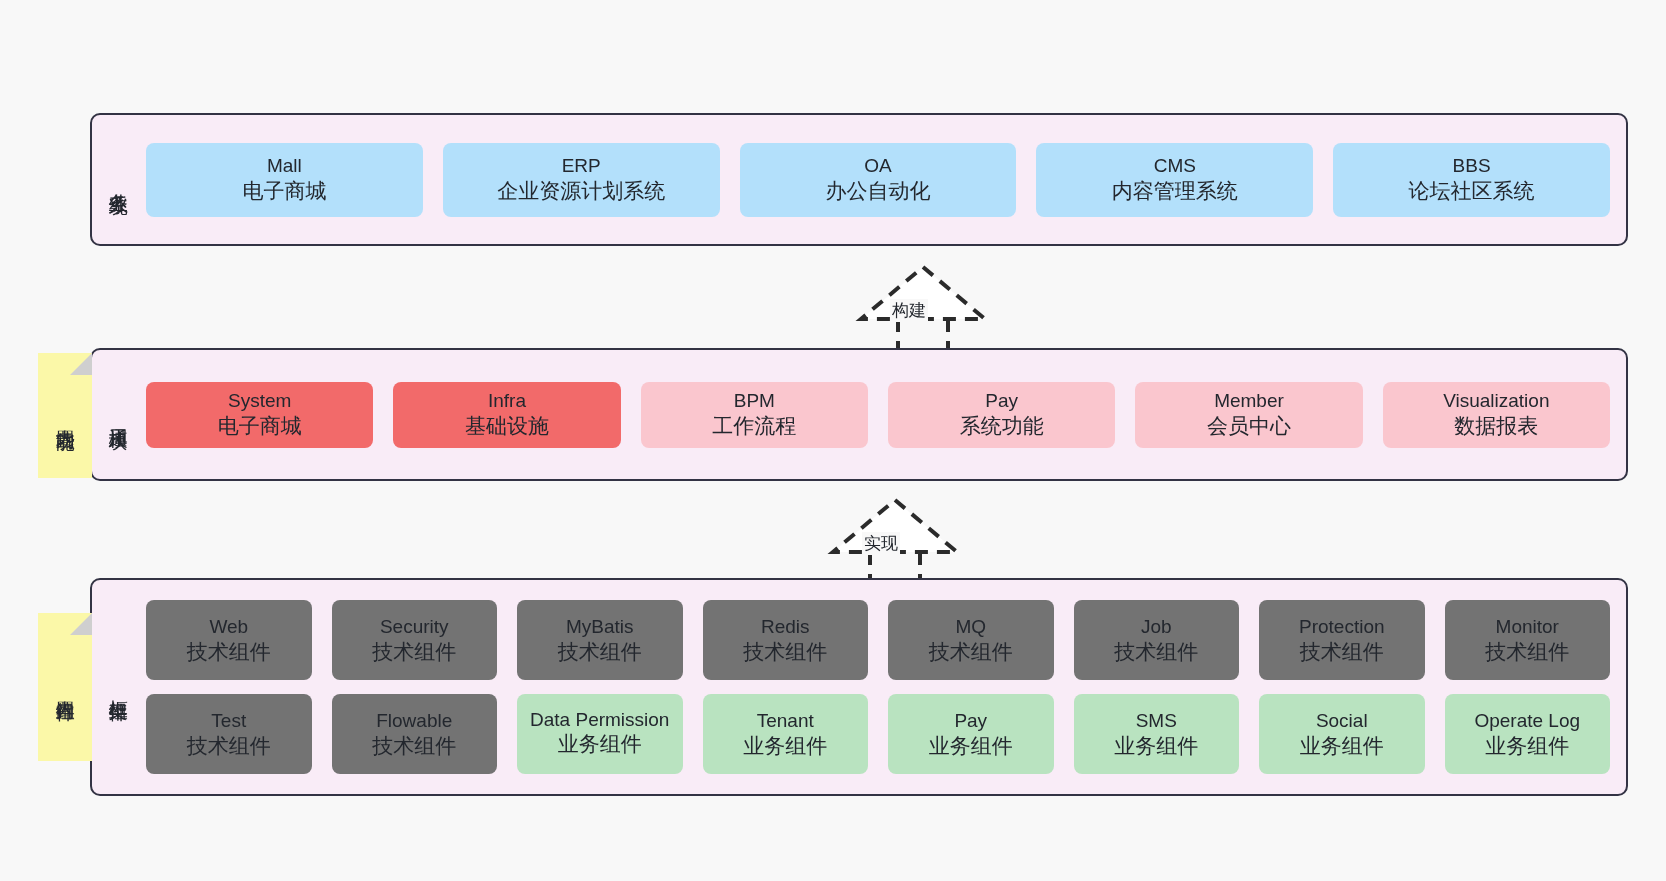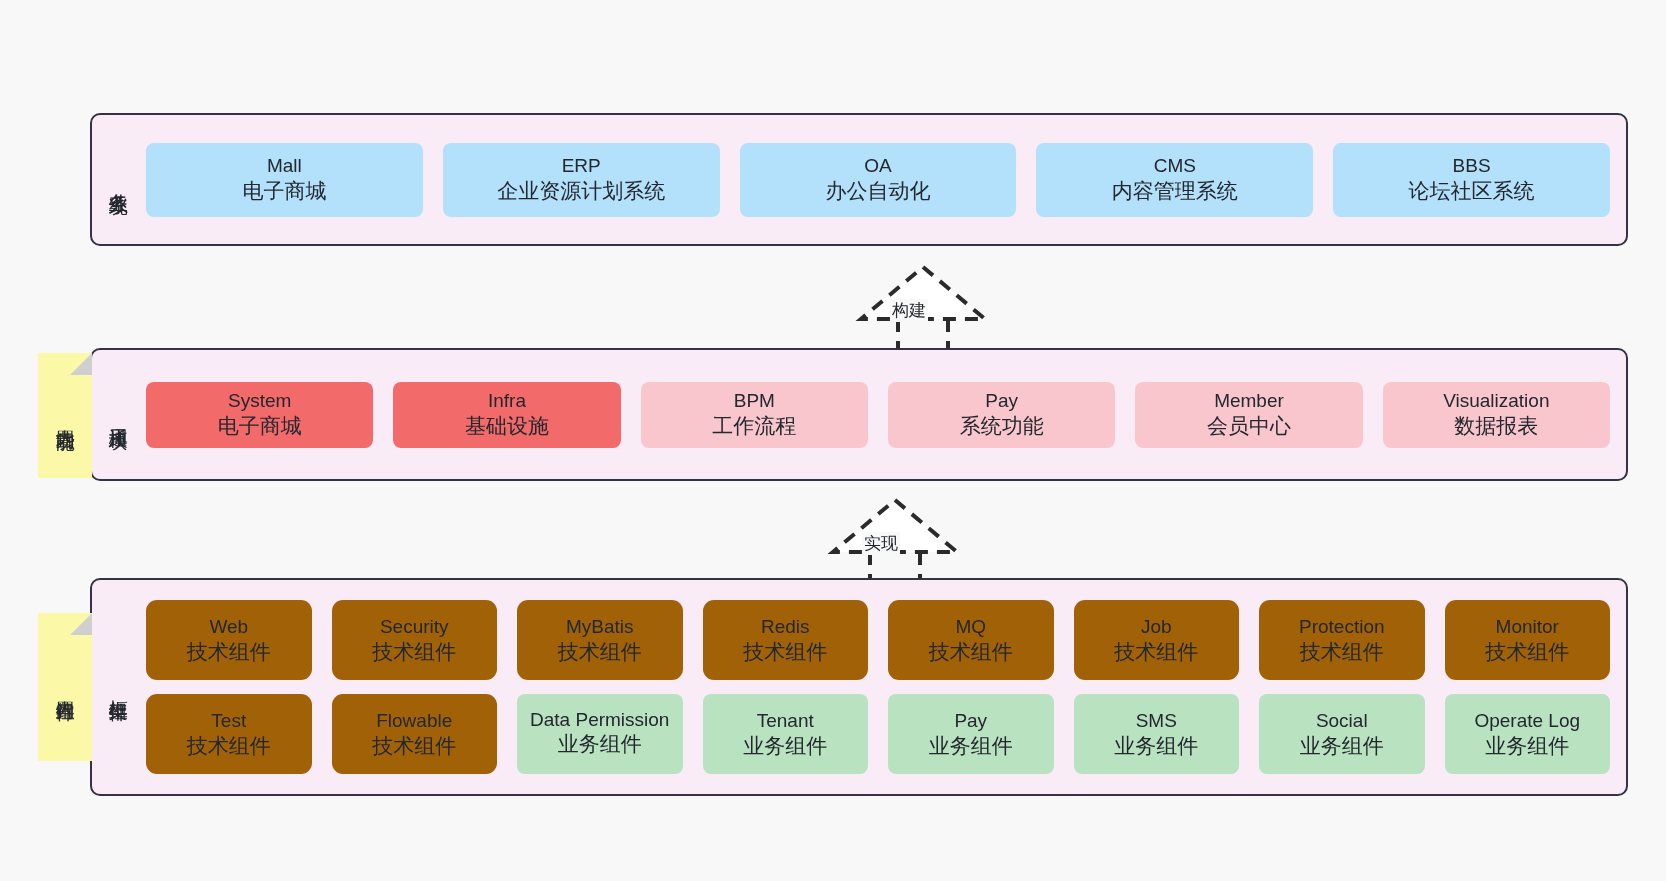--- a/index.html
+++ b/index.html
@@ -59,21 +59,21 @@
     color: #23272e;
     line-height: 1.26;
     padding: 4px 6px;
   }
   .card .en { font-size: 19px; }
   .card .cn { font-size: 21px; }
 
   .c-blue  { background: #b3e0fb; }
   .c-red   { background: #f26a6a; }
   .c-pink  { background: #fac6ce; }
-  .c-green { background: #a16207; border-radius: 11px; }
+  .c-green { background: #737373; }
   .c-lgreen{ background: #b9e3c0; }
 
   
   .note {
     position: absolute;
     width: 54px;
     background: #fbf8a8;
     font-size: 19px;
     color: #23272e;
     display: flex;

